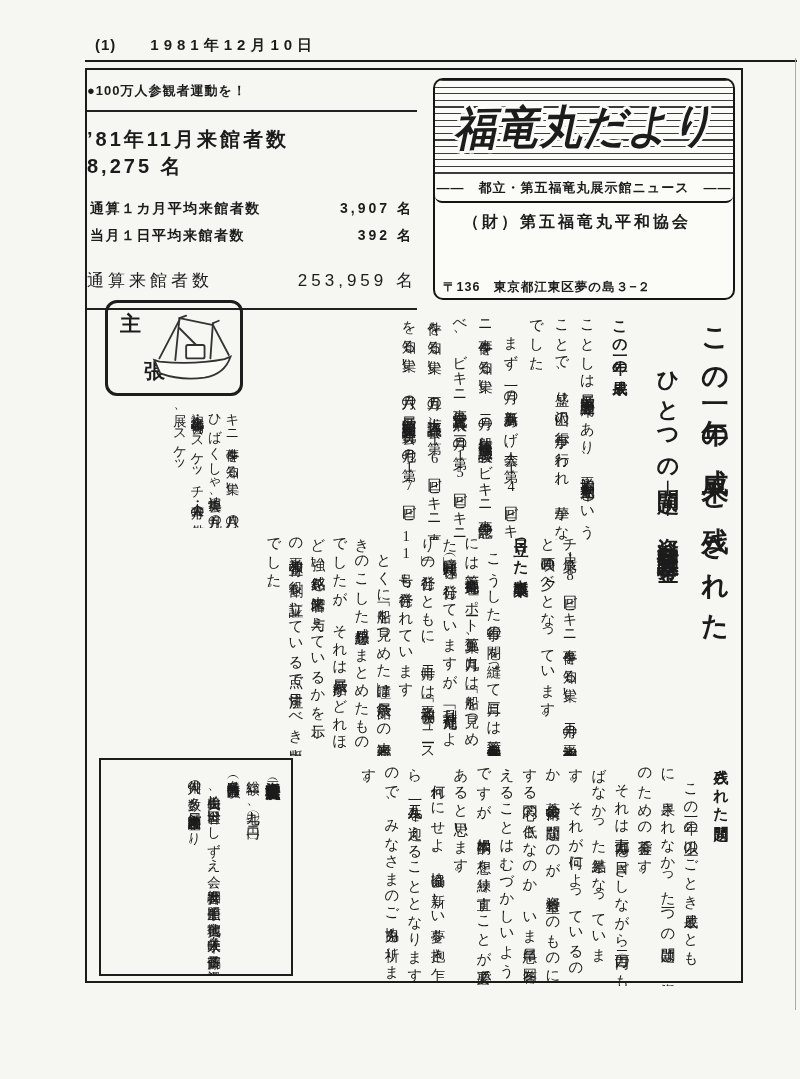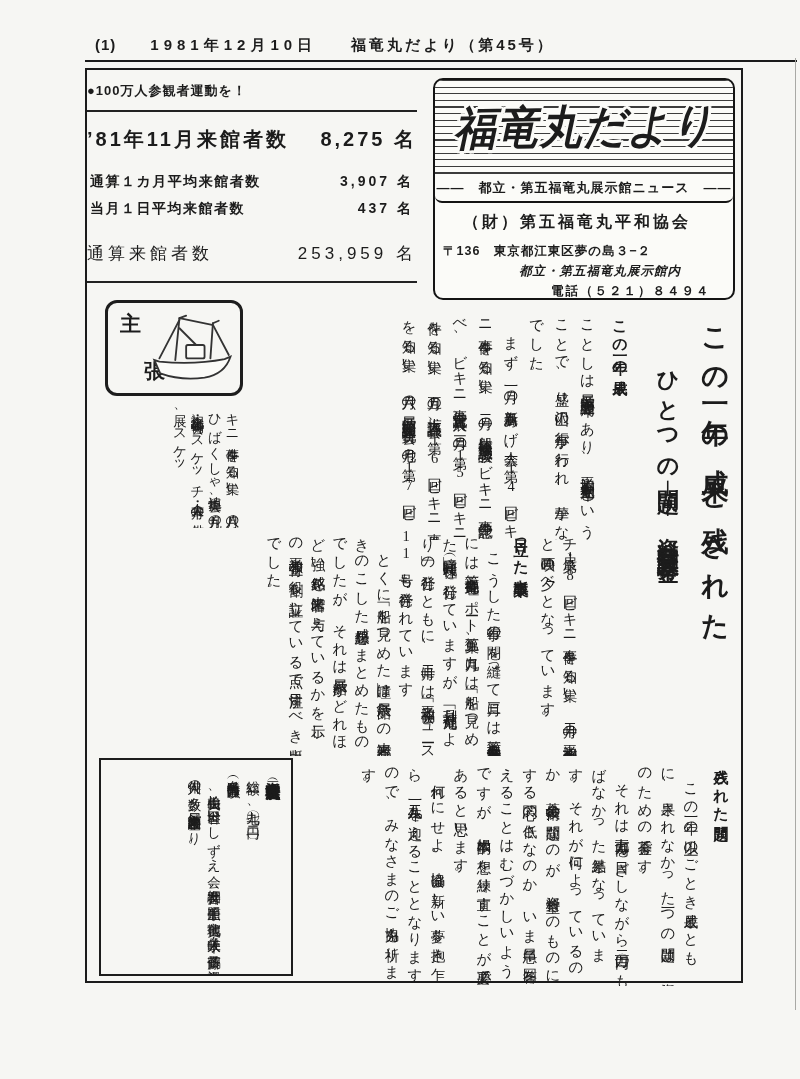--- a/index.html
+++ b/index.html
@@ -34,21 +34,21 @@
     position:absolute;left:85px;top:68px;width:658px;height:915px;
     border:2px solid #1b1b1b;box-sizing:border-box;
   }
 
   
   .stats{position:absolute;left:0;top:12px;width:330px;}
   .stats .slogan{font-weight:bold;font-size:13px;letter-spacing:1px;}
   .stats .rule{height:2px;background:#222;margin:10px 0 14px;}
   .stats .rule2{height:2px;background:#222;margin:16px 0 0;}
   .stat-main{display:flex;justify-content:space-between;align-items:baseline;
-    font-weight:bold;font-size:20px;letter-spacing:3px;margin:4px 0 20px;}
+    font-weight:bold;font-size:20px;letter-spacing:3px;margin:4px 0 20px;flex-direction:column;}
   .stat-row{display:flex;justify-content:space-between;font-weight:bold;
     font-size:14px;letter-spacing:1.5px;margin:9px 3px;}
   .stat-row .val{letter-spacing:3px;}
   .stat-total{display:flex;justify-content:space-between;font-weight:normal;
     font-size:17px;letter-spacing:4px;margin-top:24px;}
 
   
   .masthead{
     position:absolute;left:346px;top:8px;width:302px;height:222px;
     border:2px solid #141414;border-radius:10px;overflow:hidden;
@@ -66,21 +66,21 @@
       -3px 0 0 #fbfbf8,3px 0 0 #fbfbf8,0 -3px 0 #fbfbf8,0 3px 0 #fbfbf8;
   }
   .mast-subtitle{
     height:27px;display:flex;align-items:center;justify-content:center;
     font-weight:bold;font-size:13px;letter-spacing:1px;
     border-bottom:2px solid #141414;
     border-radius:7px;
   }
   .mast-pub{padding:9px 12px 0 28px;font-weight:bold;font-size:16px;letter-spacing:3px;}
   .mast-addr{padding:8px 10px 0 8px;font-weight:bold;font-size:12.5px;line-height:1.6;}
-  .mast-addr .l1{letter-spacing:1px;}
+  .mast-addr .l1{letter-spacing:1px;margin-top:36px;}
   .mast-addr .l2{padding-left:76px;letter-spacing:1px;font-style:italic;}
   .mast-addr .l3{padding-left:108px;letter-spacing:2px;}
 
   
   .opinion-box{
     position:absolute;left:18px;top:230px;width:138px;height:96px;
     border:3px solid #1d1d1d;border-radius:12px;box-sizing:border-box;
   }
   .op-char1{position:absolute;left:12px;top:7px;font-weight:bold;font-size:21px;}
   .op-char2{position:absolute;left:36px;bottom:8px;font-weight:bold;font-size:21px;}
@@ -130,41 +130,40 @@
   .fund-box .fund-title{font-weight:bold;font-size:15px;}
   .fund-box .fund-asof{font-size:12px;}
   .fund-box p{margin:0;}
 </style>
 </head>
 <body>
 
 <div class="page-header sans">
   <span class="pgnum">(1)</span>
   <span class="date">1981年12月10日</span>
-  <span class="ptitle">福竜丸だより（第45号）</span>
 </div>
 <div class="header-rule"></div>
 <div class="edge-line"></div>
 
 <div class="content-box">
 
   <div class="stats sans">
     <div class="slogan">●100万人参観者運動を！</div>
     <div class="rule"></div>
     <div class="stat-main">
       <span>’81年11月来館者数</span>
       <span>8,275 名</span>
     </div>
     <div class="stat-row">
       <span>通算１カ月平均来館者数</span>
       <span class="val">3,907 名</span>
     </div>
     <div class="stat-row">
       <span>当月１日平均来館者数</span>
-      <span class="val">437 名</span>
+      <span class="val">392 名</span>
     </div>
     <div class="stat-total">
       <span>通算来館者数</span>
       <span>253,959 名</span>
     </div>
     <div class="rule2"></div>
   </div>
 
   <div class="masthead">
     <div class="mast-stripes">

